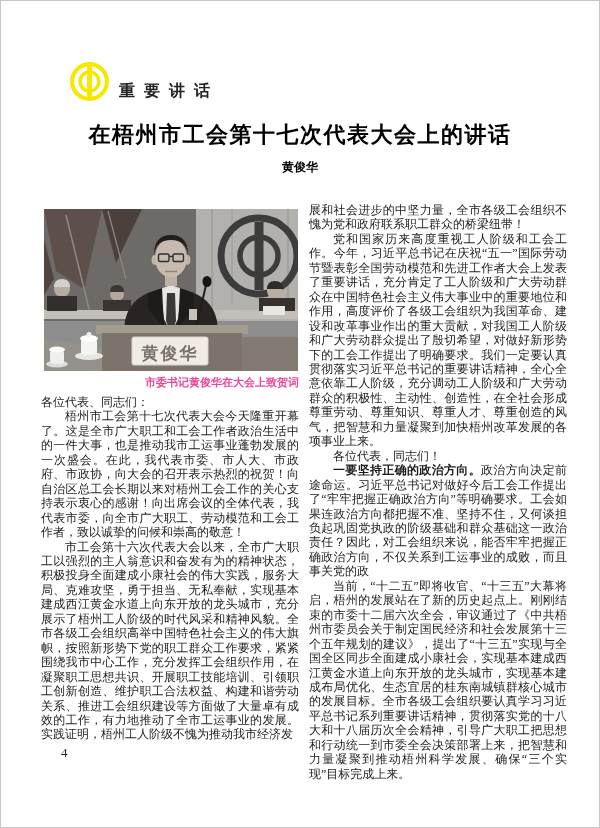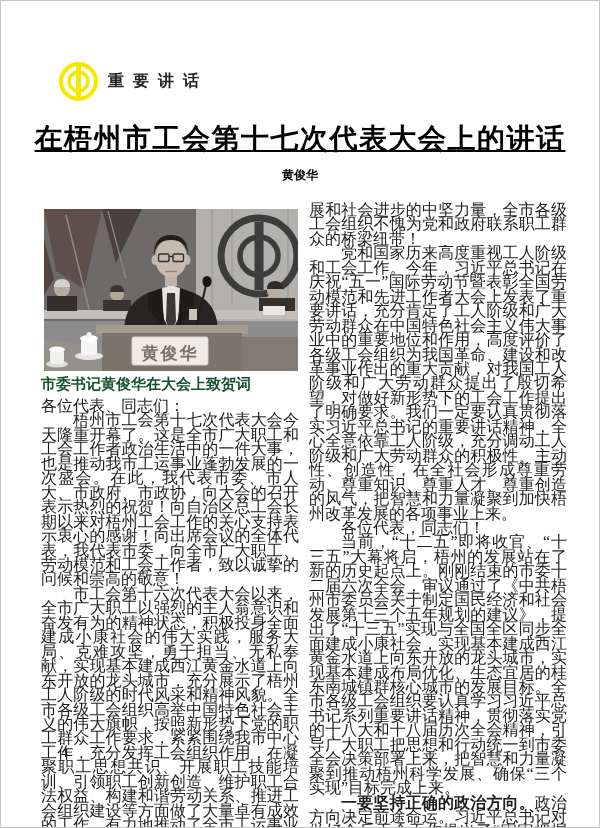--- a/index.html
+++ b/index.html
@@ -2,40 +2,40 @@
 <html><head>
 <meta charset="utf-8">
 <style>
   html,body{margin:0;padding:0;background:#ffffff;}
   .page{
     position:relative;width:600px;height:828px;box-sizing:border-box;
     border:1px solid #c6c6c6;background:#fff;overflow:hidden;
     font-family:"Liberation Serif","DejaVu Serif",serif;color:#1c1c1c;
   }
   
-  .header{position:absolute;left:57px;top:60px;display:flex;align-items:center;gap:9px;}
+  .header{position:absolute;left:68px;top:60px;display:flex;align-items:flex-end;gap:9px;}
   .logo{width:41px;height:41px;display:block;}
   .section-label{font-family:"Liberation Sans","DejaVu Sans",sans-serif;
     font-weight:bold;font-size:16px;letter-spacing:9px;color:#222;}
   
   .title-block{position:absolute;left:0;top:119px;width:100%;text-align:center;}
   .title{font-family:"Liberation Sans","DejaVu Sans",sans-serif;font-weight:900;
-    font-size:28px;letter-spacing:1.5px;color:#000;text-decoration:underline;}
+    font-size:22px;letter-spacing:1.5px;color:#000;}
   .author{margin-top:9px;font-family:"Liberation Sans","DejaVu Sans",sans-serif;
     font-weight:bold;font-size:12px;color:#000;}
   .date{margin-top:4px;font-family:"Liberation Sans","DejaVu Sans",sans-serif;
     font-weight:bold;font-size:13px;color:#000;}
   
   .columns{position:absolute;left:40px;top:202px;width:527px;display:flex;gap:10px;}
   .col{width:258px;}
   .photo-wrap{width:254px;height:162px;margin:6px 0 0 3px;background:#8d8d8d;}
-  .caption{margin:4px 0 5px;text-align:left;
+  .caption{margin:4px 0 5px;text-align:right;
     font-family:"Liberation Sans","DejaVu Sans",sans-serif;
-    font-weight:bold;font-size:15px;color:#14532d;}
-  .para{margin:0;font-size:16px;line-height:14.45px;text-align:justify;
+    font-weight:bold;font-size:11px;color:#ec4899;}
+  .para{margin:0;font-size:12px;line-height:14.45px;text-align:justify;
     text-justify:inter-character;color:#1c1c1c;}
   .indent{text-indent:2em;}
   .lead{font-family:"Liberation Sans","DejaVu Sans",sans-serif;font-weight:bold;}
   
   .page-number{position:absolute;left:60px;top:744px;font-size:13px;color:#222;}
 </style>
 </head>
 <body>
 
 <div class="page">
@@ -145,19 +145,19 @@
       <div class="caption">市委书记黄俊华在大会上致贺词</div>
       <p class="para">各位代表、同志们：</p>
       <p class="para indent">梧州市工会第十七次代表大会今天隆重开幕了。这是全市广大职工和工会工作者政治生活中的一件大事，也是推动我市工运事业蓬勃发展的一次盛会。在此，我代表市委、市人大、市政府、市政协，向大会的召开表示热烈的祝贺！向自治区总工会长期以来对梧州工会工作的关心支持表示衷心的感谢！向出席会议的全体代表，我代表市委，向全市广大职工、劳动模范和工会工作者，致以诚挚的问候和崇高的敬意！</p>
       <p class="para indent">市工会第十六次代表大会以来，全市广大职工以强烈的主人翁意识和奋发有为的精神状态，积极投身全面建成小康社会的伟大实践，服务大局、克难攻坚，勇于担当、无私奉献，实现基本建成西江黄金水道上向东开放的龙头城市，充分展示了梧州工人阶级的时代风采和精神风貌。全市各级工会组织高举中国特色社会主义的伟大旗帜，按照新形势下党的职工群众工作要求，紧紧围绕我市中心工作，充分发挥工会组织作用，在凝聚职工思想共识、开展职工技能培训、引领职工创新创造、维护职工合法权益、构建和谐劳动关系、推进工会组织建设等方面做了大量卓有成效的工作，有力地推动了全市工运事业的发展。实践证明，梧州工人阶级不愧为推动我市经济发</p>
     </div>
 
     <div class="col">
       <p class="para">展和社会进步的中坚力量，全市各级工会组织不愧为党和政府联系职工群众的桥梁纽带！</p>
       <p class="para indent">党和国家历来高度重视工人阶级和工会工作。今年，习近平总书记在庆祝“五一”国际劳动节暨表彰全国劳动模范和先进工作者大会上发表了重要讲话，充分肯定了工人阶级和广大劳动群众在中国特色社会主义伟大事业中的重要地位和作用，高度评价了各级工会组织为我国革命、建设和改革事业作出的重大贡献，对我国工人阶级和广大劳动群众提出了殷切希望，对做好新形势下的工会工作提出了明确要求。我们一定要认真贯彻落实习近平总书记的重要讲话精神，全心全意依靠工人阶级，充分调动工人阶级和广大劳动群众的积极性、主动性、创造性，在全社会形成尊重劳动、尊重知识、尊重人才、尊重创造的风气，把智慧和力量凝聚到加快梧州改革发展的各项事业上来。</p>
       <p class="para indent">各位代表，同志们！</p>
+      <p class="para indent"><span class="lead">一要坚持正确的政治方向。</span><span>政治方向决定前途命运。习近平总书记对做好今后工会工作提出了“牢牢把握正确政治方向”等明确要求。工会如果连政治方向都把握不准、坚持不住，又何谈担负起巩固党执政的阶级基础和群众基础这一政治责任？因此，对工会组织来说，能否牢牢把握正确政治方向，不仅关系到工运事业的成败，而且事关党的政</span></p>
       <p class="para indent">当前，“十二五”即将收官、“十三五”大幕将启，梧州的发展站在了新的历史起点上。刚刚结束的市委十二届六次全会，审议通过了《中共梧州市委员会关于制定国民经济和社会发展第十三个五年规划的建议》，提出了“十三五”实现与全国全区同步全面建成小康社会，实现基本建成西江黄金水道上向东开放的龙头城市，实现基本建成布局优化、生态宜居的桂东南城镇群核心城市的发展目标。全市各级工会组织要认真学习习近平总书记系列重要讲话精神，贯彻落实党的十八大和十八届历次全会精神，引导广大职工把思想和行动统一到市委全会决策部署上来，把智慧和力量凝聚到推动梧州科学发展、确保“三个实现”目标完成上来。</p>
-      <p class="para indent"><span class="lead">一要坚持正确的政治方向。</span><span>政治方向决定前途命运。习近平总书记对做好今后工会工作提出了“牢牢把握正确政治方向”等明确要求。工会如果连政治方向都把握不准、坚持不住，又何谈担负起巩固党执政的阶级基础和群众基础这一政治责任？因此，对工会组织来说，能否牢牢把握正确政治方向，不仅关系到工运事业的成败，而且事关党的政</span></p>
     </div>
   </div>
 
   <div class="page-number">4</div>
 </div>
 
 </body></html>

